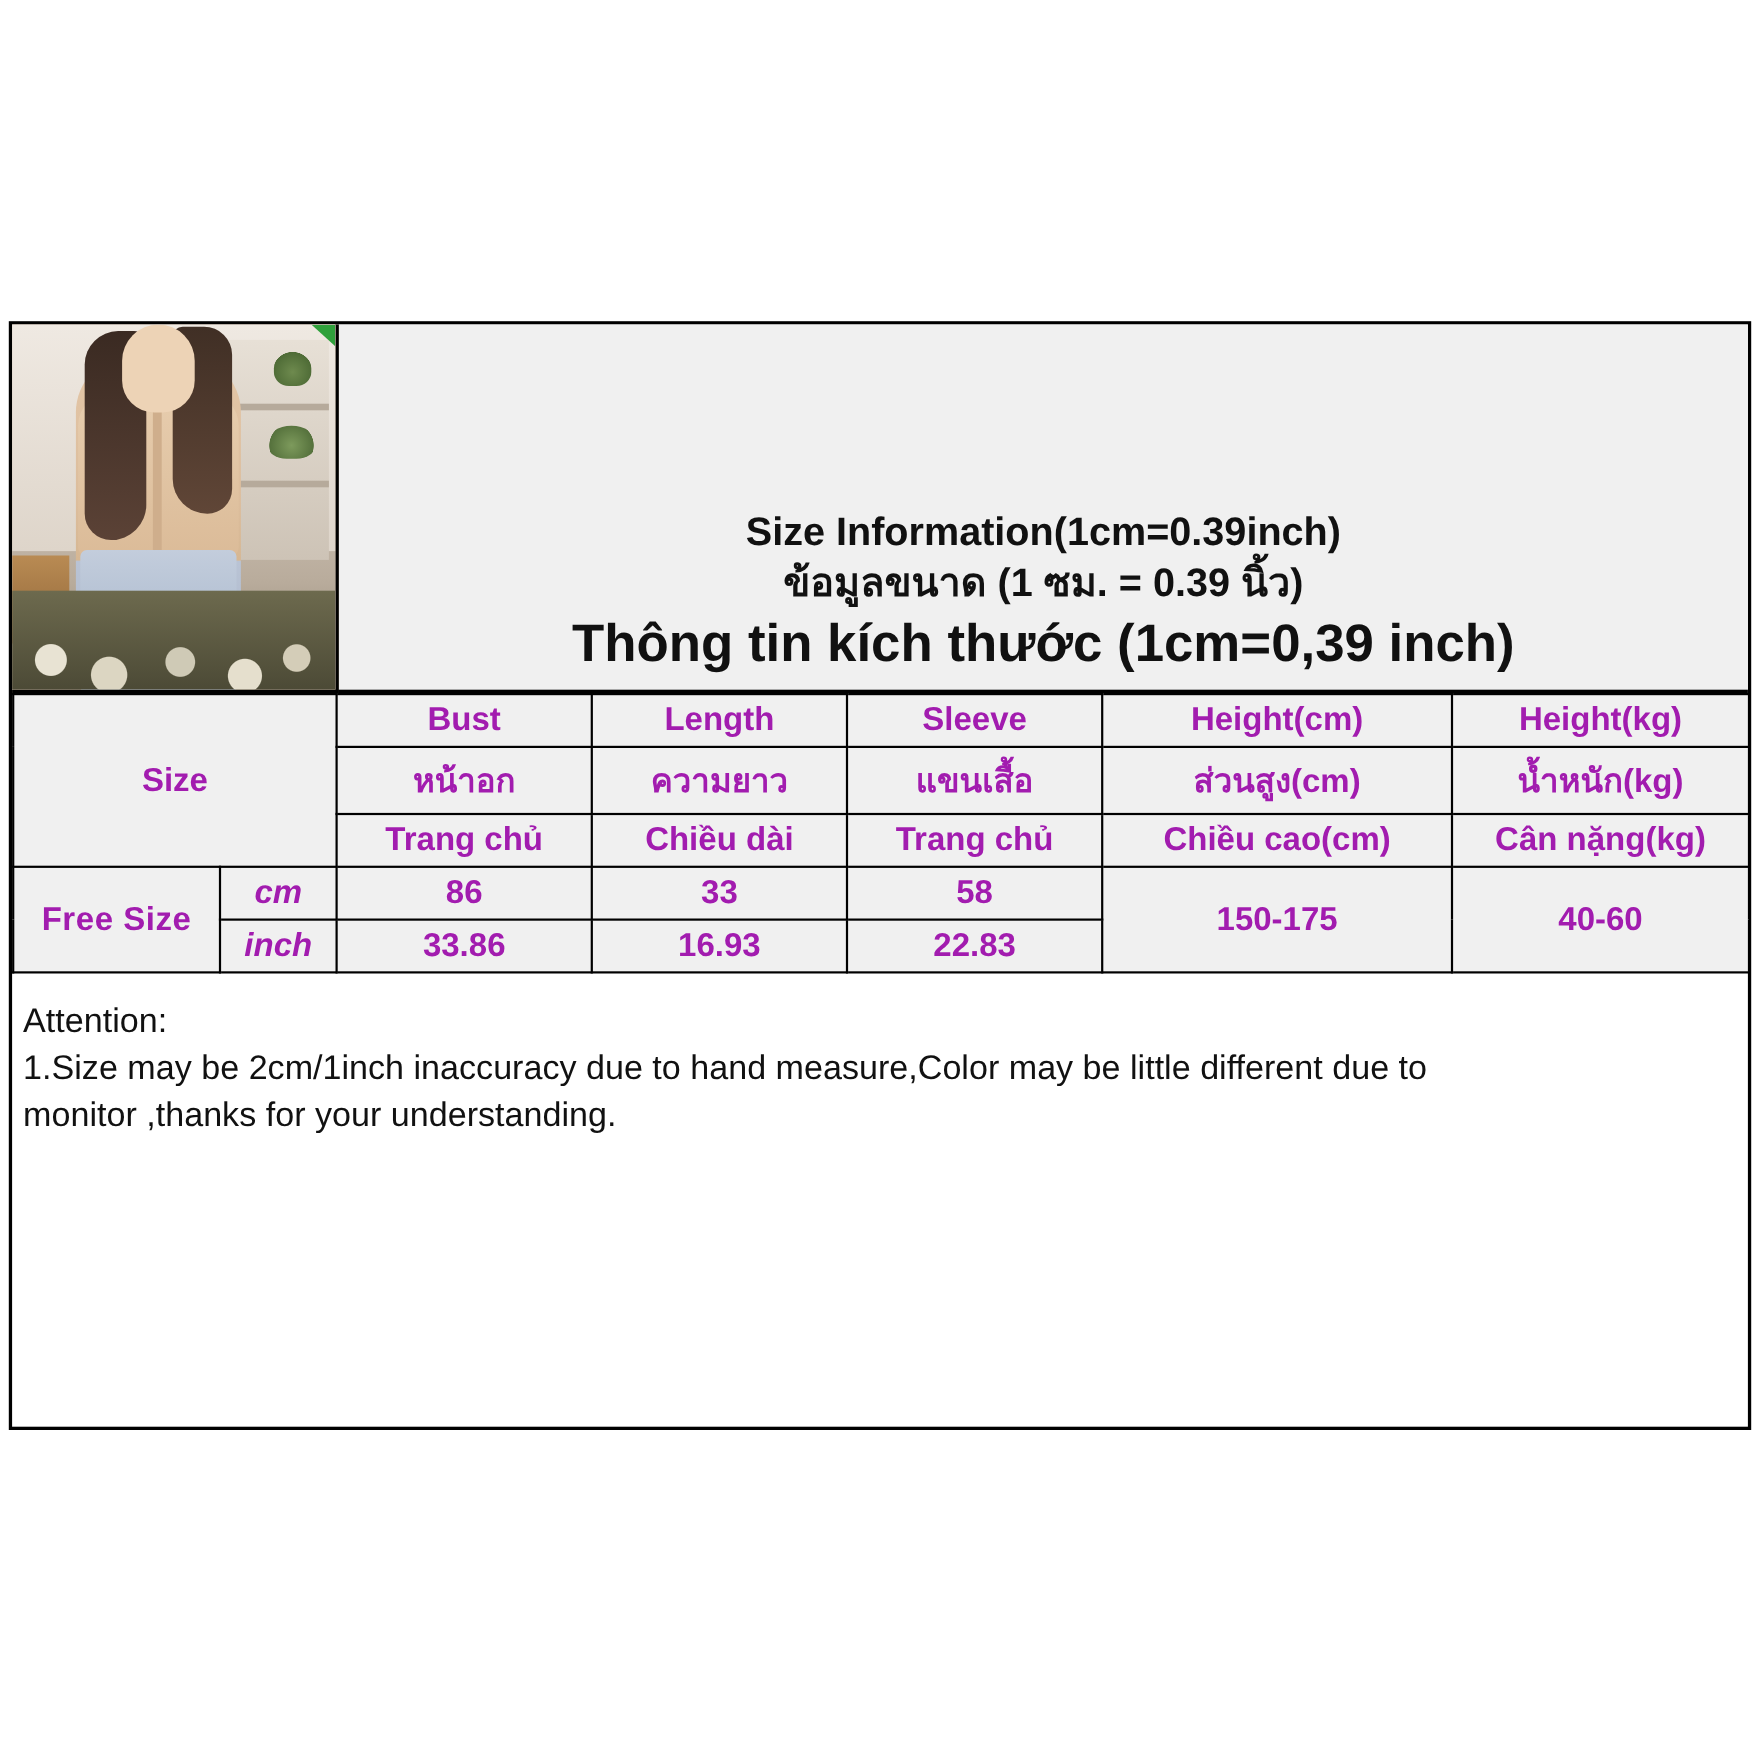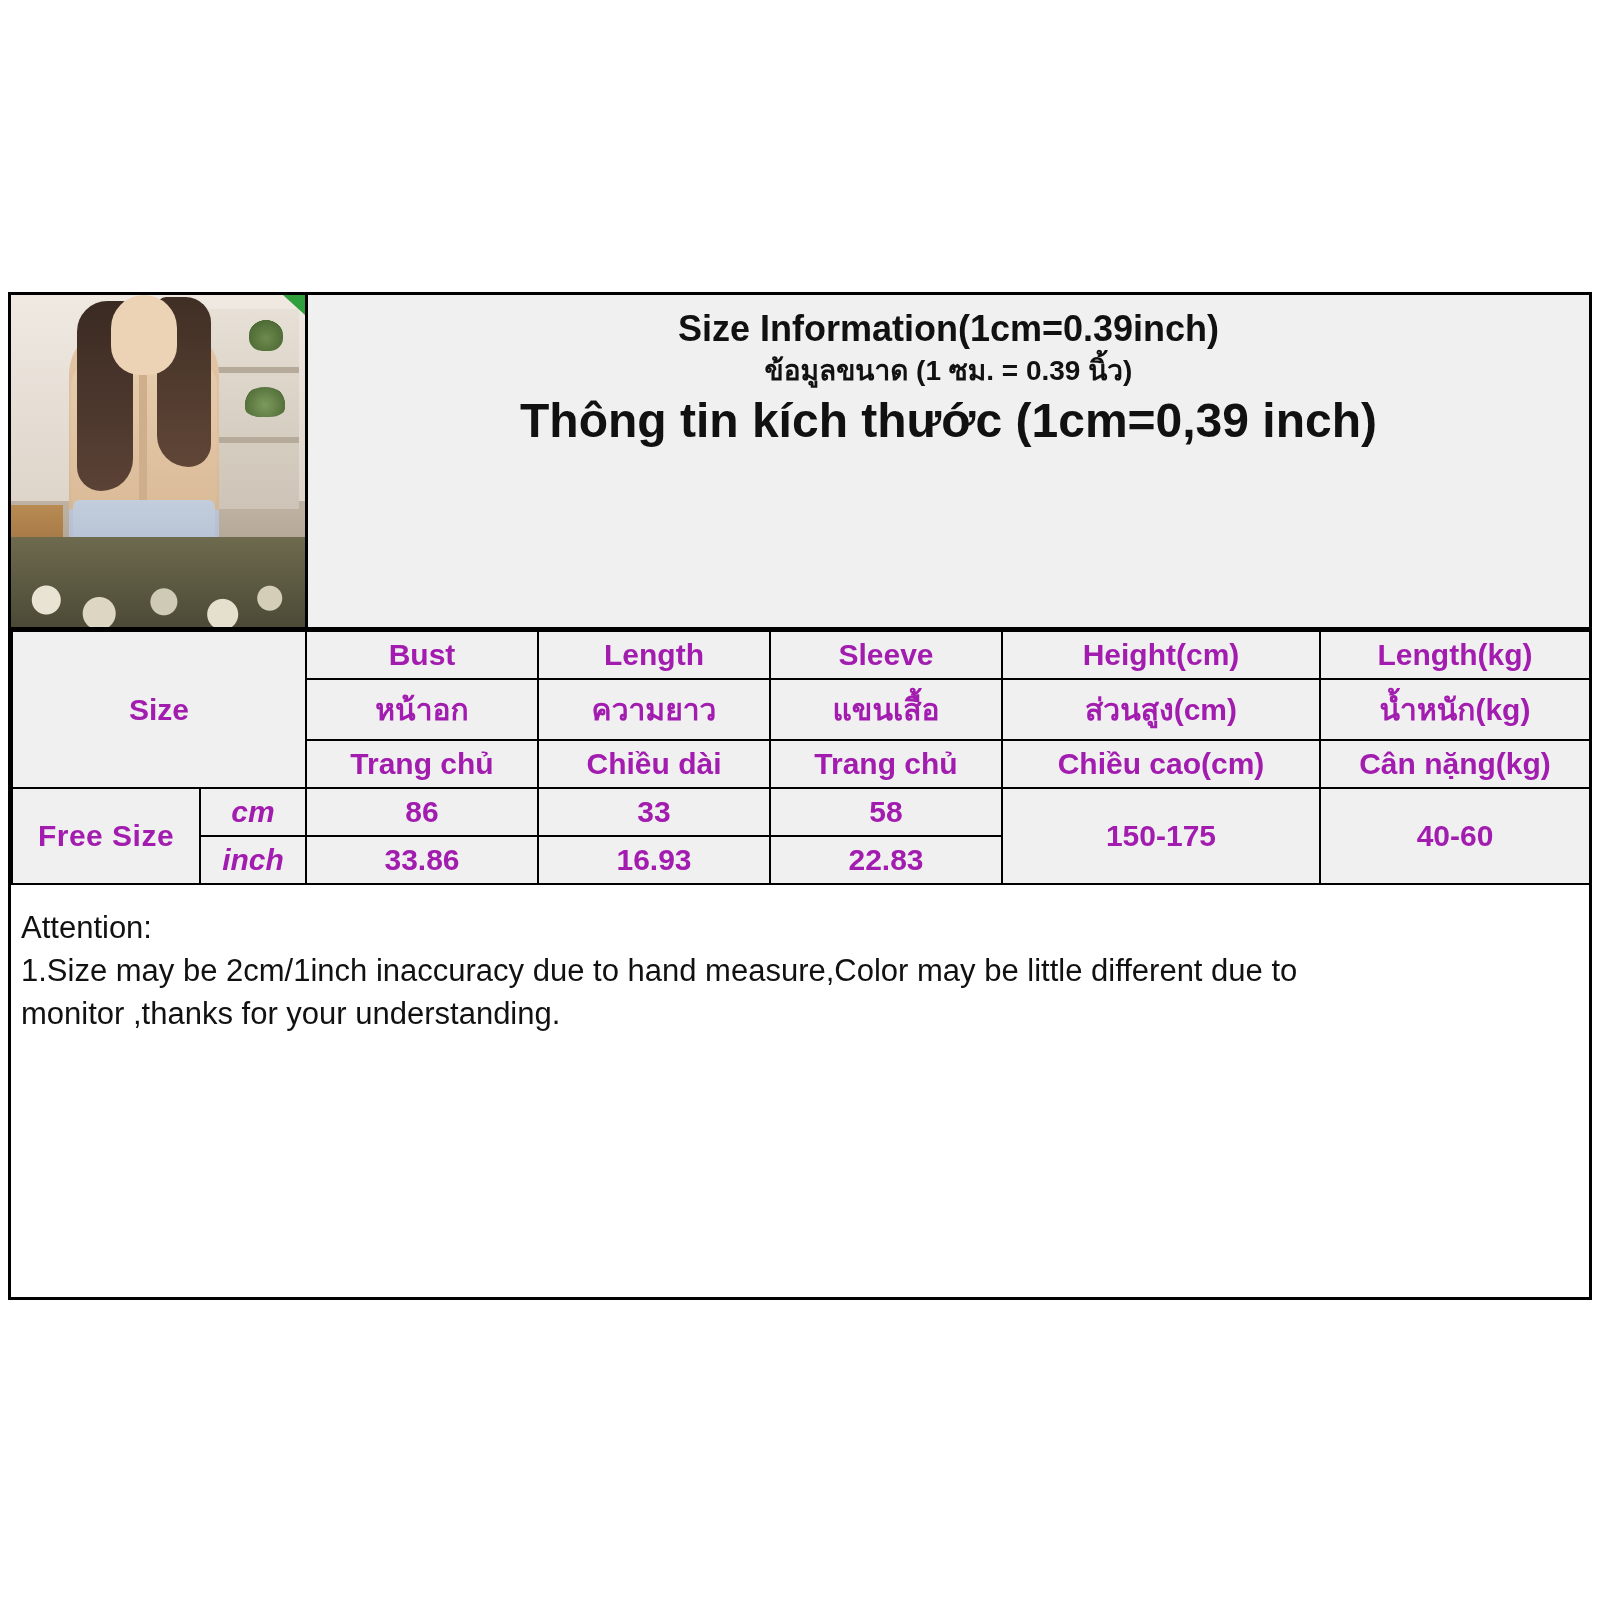--- a/index.html
+++ b/index.html
@@ -150,31 +150,31 @@
     clip-path: polygon(100% 0, 0 0, 100% 100%);
   }
   .title-cell {
     flex: 1;
     border-bottom: 3px solid #000;
     box-sizing: border-box;
     background: #f0f0f0;
     display: flex;
     flex-direction: column;
     align-items: center;
-    justify-content: flex-start;
+    justify-content: flex-end;
     padding: 10px 20px;
   }
   .title-line {
     font-weight: bold;
     color: #111;
     text-align: center;
     line-height: 1.32;
   }
   .title-en { font-size: 36px; }
-  .title-th { font-size: 28px; }
+  .title-th { font-size: 36px; }
   .title-vi { font-size: 48px; }
 
   table.size-table {
     border-collapse: collapse;
     width: 100%;
     table-layout: fixed;
   }
   table.size-table td {
     border: 2px solid #000;
     text-align: center;
@@ -255,21 +255,21 @@
         <col style="width:318px">
         <col style="width:270px">
       </colgroup>
       <tbody>
         <tr>
           <td class="size-label" colspan="2" rowspan="3">Size</td>
           <td class="hdr">Bust</td>
           <td class="hdr">Length</td>
           <td class="hdr">Sleeve</td>
           <td class="hdr">Height(cm)</td>
-          <td class="hdr">Length(kg)</td>
+          <td class="hdr">Height(kg)</td>
         </tr>
         <tr>
           <td class="hdr">หน้าอก</td>
           <td class="hdr">ความยาว</td>
           <td class="hdr">แขนเสื้อ</td>
           <td class="hdr">ส่วนสูง(cm)</td>
           <td class="hdr">น้ำหนัก(kg)</td>
         </tr>
         <tr>
           <td class="hdr">Trang chủ</td>

